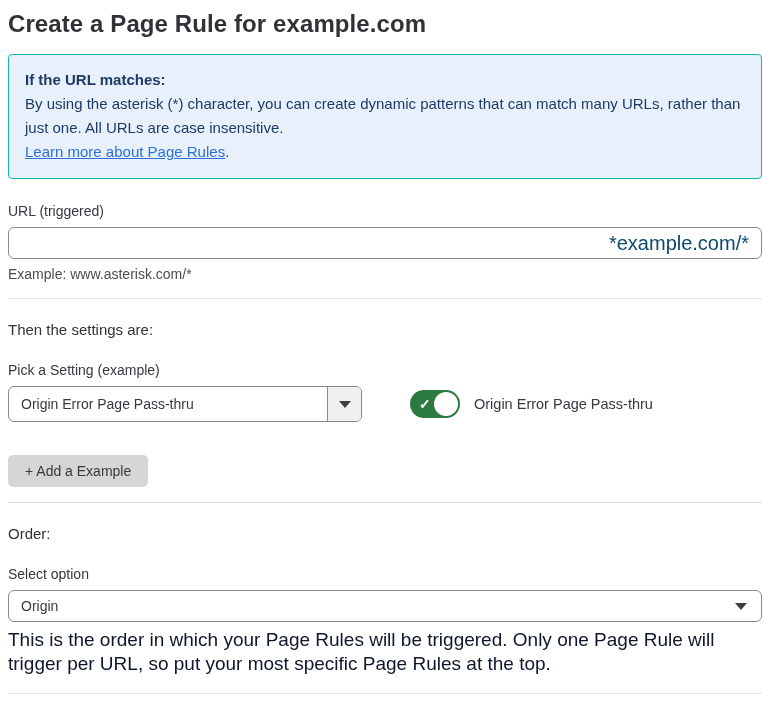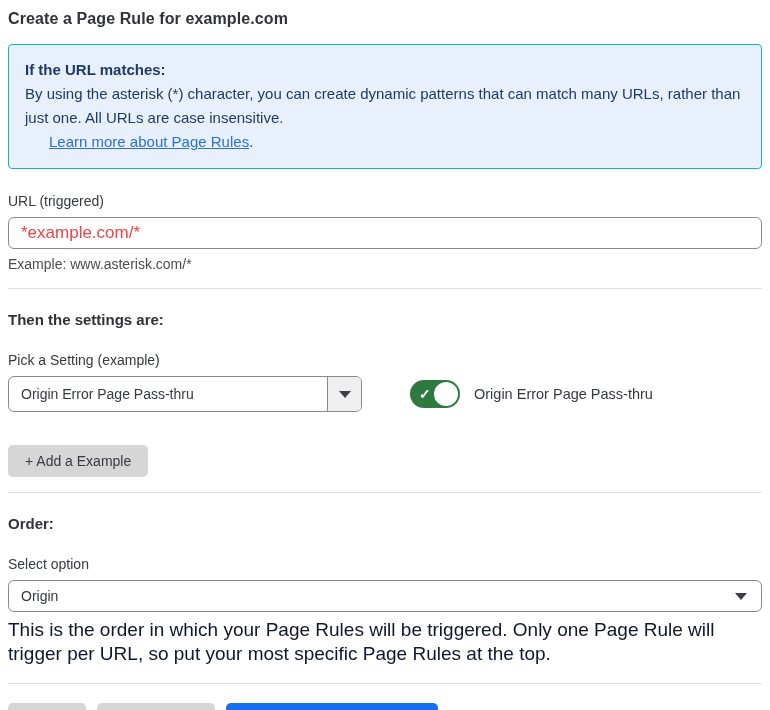--- a/index.html
+++ b/index.html
@@ -6,21 +6,21 @@
   html, body { background: #ffffff; }
   body {
     width: 770px;
     height: 710px;
     font-family: "Liberation Sans", sans-serif;
     color: #36393f;
     padding: 8px;
     overflow: hidden;
   }
   .page-title {
-    font-size: 16px;
+    font-size: 24px;
     font-weight: bold;
     color: #303236;
     margin-top: 2px;
     margin-bottom: 16px;
     letter-spacing: 0.1px;
   }
   .info-box {
     background: #e8f1fb;
     border: 1px solid #14b8a6;
     border-radius: 4px;
@@ -28,52 +28,52 @@
     color: #1e3a66;
     font-size: 15px;
     line-height: 24px;
     margin-bottom: 24px;
   }
   .info-heading { font-weight: bold; }
   .info-link {
     color: #2c6fd9;
     text-decoration: underline;
     cursor: pointer;
-    margin-left: 24px;
   }
   .field-label {
     font-size: 14px;
     color: #36393f;
     margin-bottom: 8px;
   }
   .text-input {
     width: 100%;
     height: 32px;
     border: 1px solid #8a8a8a;
     border-radius: 6px;
     font-family: "Liberation Sans", sans-serif;
-    font-size: 17px;
-    color: #ef4444;
+    font-size: 20px;
+    color: #0c4a6e;
     padding: 0 12px;
     background: #ffffff;
     outline: none;
+    text-align: right;
   }
   .helper-text {
     font-size: 14px;
     color: #4c4c4c;
     margin-top: 7px;
   }
   .divider {
     border: none;
     border-top: 1px solid #dedede;
     margin: 16px 0 0 0;
   }
   .section-heading {
     font-size: 15px;
-    font-weight: bold;
+    font-weight: normal;
     color: #303236;
     margin-top: 22px;
     margin-bottom: 24px;
   }
   .setting-row {
     display: flex;
     align-items: center;
     gap: 28px;
   }
   .custom-select {

